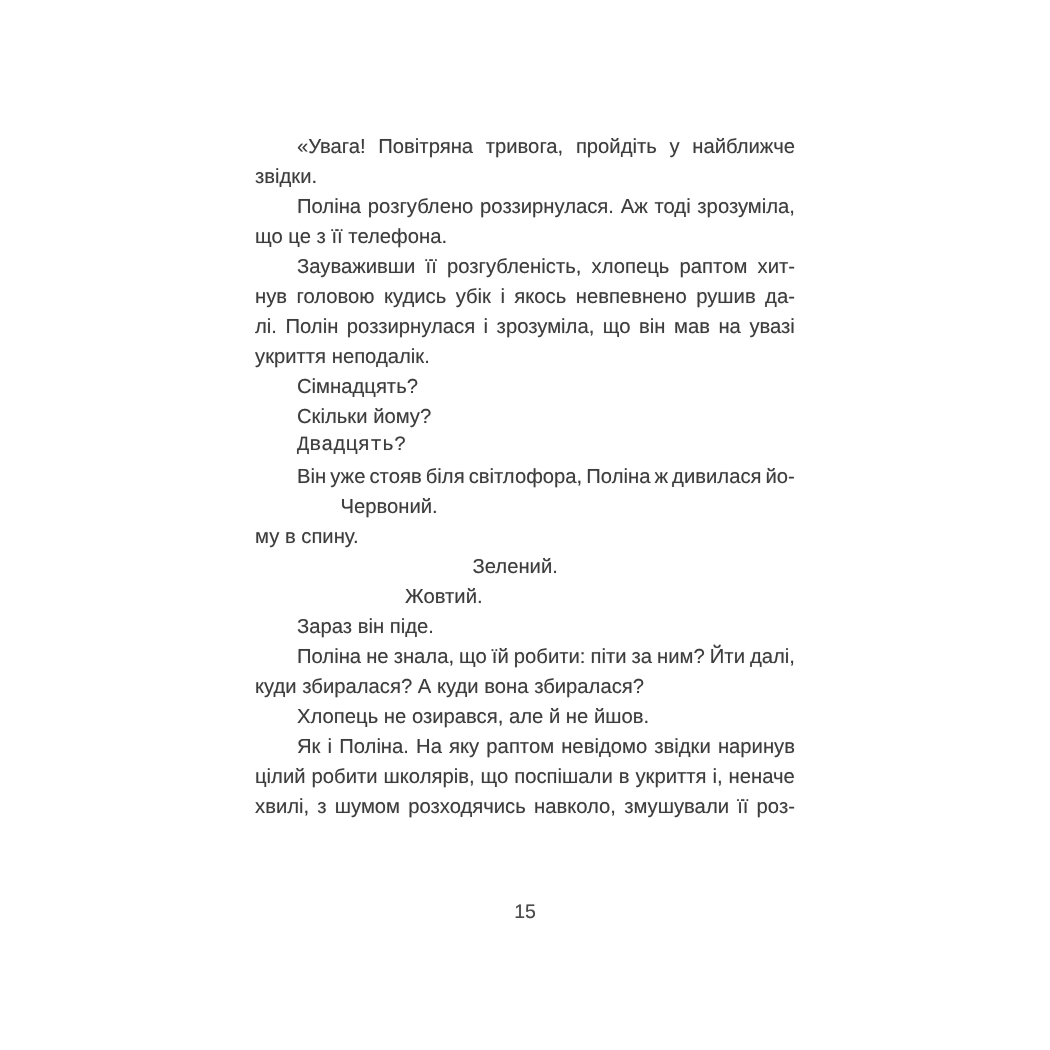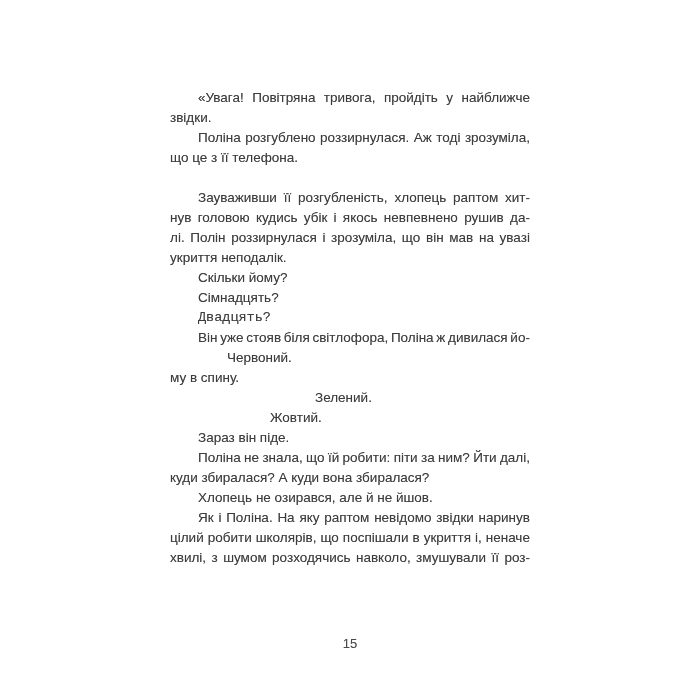--- a/index.html
+++ b/index.html
@@ -26,21 +26,21 @@
     text-shadow: 0 0 0.5px rgba(61,61,61,0.45);
   }
   .line.justify {
     display: flex;
     justify-content: space-between;
     white-space: normal;
   }
   .folio {
     position: absolute;
     left: 170px;
-    top: 634px;
+    top: 598px;
     width: 360px;
     height: 20px;
     line-height: 20px;
     text-align: center;
     font-size: 13px;
     color: #4a4a4a;
     text-shadow: 0 0 0.5px rgba(74,74,74,0.45);
   }
 </style>
 </head>
@@ -59,21 +59,21 @@
       <div class="line">звідки.</div>
       <div class="line justify" style="padding-left: 28px;">
         <span>Поліна</span>
         <span>розгублено</span>
         <span>роззирнулася.</span>
         <span>Аж</span>
         <span>тоді</span>
         <span>зрозуміла,</span>
       </div>
       <div class="line">що це з її телефона.</div>
-      <div class="line justify" style="padding-left: 28px; margin-top: 20px;">
+      <div class="line justify" style="padding-left: 28px;">
         <span>Зауваживши</span>
         <span>її</span>
         <span>розгубленість,</span>
         <span>хлопець</span>
         <span>раптом</span>
         <span>хит-</span>
       </div>
       <div class="line justify">
         <span>нув</span>
         <span>головою</span>
@@ -91,22 +91,22 @@
         <span>роззирнулася</span>
         <span>і</span>
         <span>зрозуміла,</span>
         <span>що</span>
         <span>він</span>
         <span>мав</span>
         <span>на</span>
         <span>увазі</span>
       </div>
       <div class="line">укриття неподалік.</div>
+      <div class="line" style="padding-left: 28px;">Сімнадцять?</div>
       <div class="line" style="padding-left: 28px;">Скільки йому?</div>
-      <div class="line" style="padding-left: 28px;">Сімнадцять?</div>
       <div class="line" style="padding-left: 28px; font-family: Liberation Mono, monospace;">Двадцять?</div>
       <div class="line justify" style="padding-left: 28px;">
         <span>Він</span>
         <span>уже</span>
         <span>стояв</span>
         <span>біля</span>
         <span>світлофора,</span>
         <span>Поліна</span>
         <span>ж</span>
         <span>дивилася</span>

